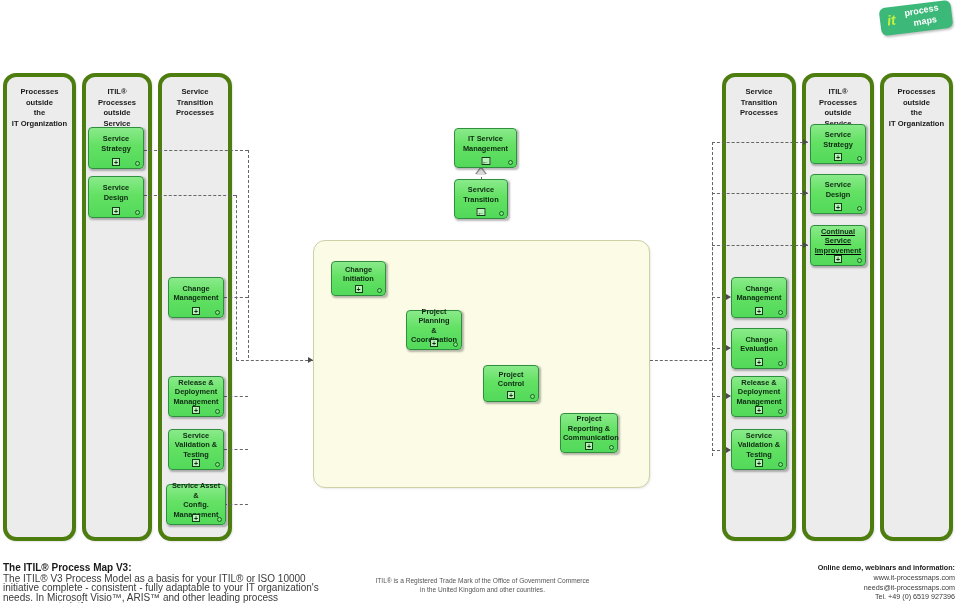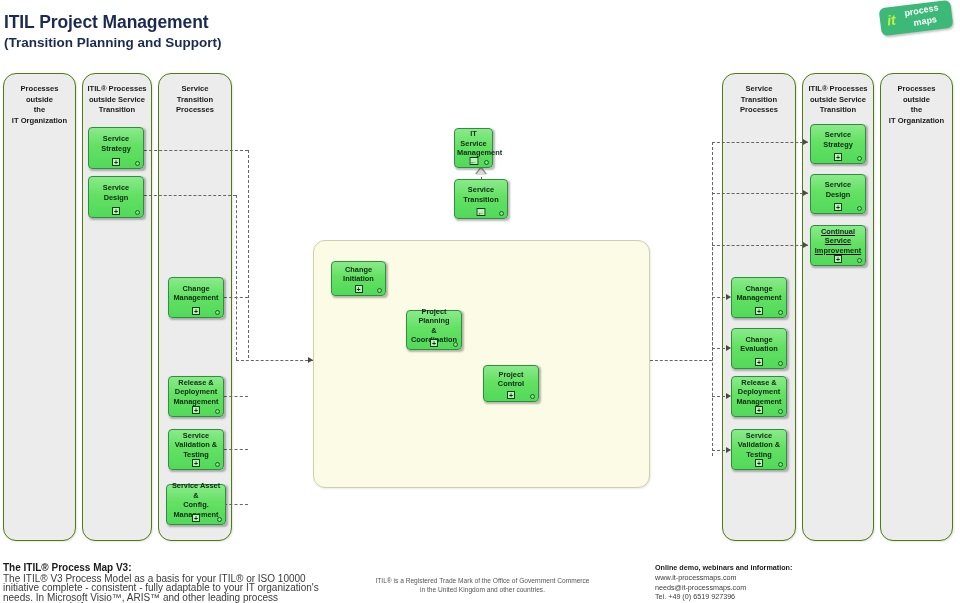--- a/index.html
+++ b/index.html
@@ -51,21 +51,21 @@
   #logo-maps {
     position: absolute; left: 33px; top: 13px;
     font-size: 9px; font-weight: bold; color: #ffffff;
     line-height: 10px; transform: rotate(-3deg);
   }
 
   
   .lane {
     position: absolute;
     background: #ececec;
-    border: 1px solid #4d7c0f;
+    border: 4px solid #4d7c0f;
     border-radius: 13px;
     box-shadow: 1px 1px 2px rgba(0,0,0,.10);
   }
   .lane-title {
     position: absolute; left: 0; right: 0; top: 10px;
     text-align: center;
     font-size: 7.6px; font-weight: bold; color: #1a1a1a;
     line-height: 10.5px;
     padding: 0 4px;
     white-space: pre-line;
@@ -145,32 +145,28 @@
     border-left: 6px solid transparent;
     border-right: 6px solid transparent;
     border-bottom: 8px solid #8c8c8c;
   }
 
   
   .foot { position: absolute; color: #3a3a3a; }
   #foot-left { left: 3px; top: 563px; width: 330px; font-size: 10px; line-height: 9.6px; }
   #foot-left .fl-head { font-weight: bold; color: #1a1a1a; display: block; margin-bottom: 1px; }
   #foot-center { left: 375px; top: 576px; width: 215px; font-size: 6.6px; line-height: 9.2px; text-align: center; color: #555; }
-  #foot-right { right: 5px; top: 563px; width: 300px; font-size: 7.2px; line-height: 9.8px; text-align: left; }
+  #foot-right { right: 5px; top: 563px; width: 300px; font-size: 7.2px; line-height: 9.8px; text-align: right; }
   #foot-right .fr-head { font-weight: bold; color: #1a1a1a; display: block; }
 </style>
 </head>
 <body>
 
 <div id="canvas">
 
-  <div id="title-block">
-    <div id="title-main">ITIL Project Management</div>
-    <div id="title-sub">(Transition Planning and Support)</div>
-  </div>
 
   <div id="logo">
     <div id="logo-plate"></div>
     <div id="logo-it">it</div>
     <div id="logo-process">process</div>
     <div id="logo-maps">maps</div>
   </div>
 
   <div class="lane" style="left:3px;  top:73px; width:73px;  height:468px;">
     <div class="lane-title">Processes outside
@@ -298,21 +294,21 @@
     <div class="ic-dot"></div>
   </div>
   <div class="pbox" style="left:166px; top:484px; width:60px; height:41px;">
     <div class="plabel">Service Asset  &amp;
 Config.
 Management</div>
     <div class="ic-plus">+</div>
     <div class="ic-dot"></div>
   </div>
 
-  <div class="pbox" style="left:454px; top:128px; width:39px; height:40px;">
+  <div class="pbox" style="left:454px; top:128px; width:63px; height:40px;">
     <div class="plabel">IT Service
 Management</div>
     <div class="ic-back">←</div>
     <div class="ic-dot"></div>
   </div>
   <div class="pbox" style="left:454px; top:179px; width:54px; height:40px;">
     <div class="plabel">Service
 Transition</div>
     <div class="ic-back">←</div>
     <div class="ic-dot"></div>
@@ -324,20 +320,27 @@
     <div class="ic-dot"></div>
   </div>
   <div class="pbox" style="left:406px; top:310px; width:56px; height:40px;">
     <div class="plabel">Project Planning
 &amp; Coordination</div>
     <div class="ic-plus">+</div>
     <div class="ic-dot"></div>
   </div>
   <div class="pbox" style="left:483px; top:365px; width:56px; height:37px;">
     <div class="plabel">Project Control</div>
+    <div class="ic-plus">+</div>
+    <div class="ic-dot"></div>
+  </div>
+  <div class="pbox" style="left:560px; top:413px; width:58px; height:40px;">
+    <div class="plabel">Project
+Reporting &amp;
+Communication</div>
     <div class="ic-plus">+</div>
     <div class="ic-dot"></div>
   </div>
 
   <div class="pbox" style="left:731px; top:277px; width:56px; height:41px;">
     <div class="plabel">Change
 Management</div>
     <div class="ic-plus">+</div>
     <div class="ic-dot"></div>
   </div>

